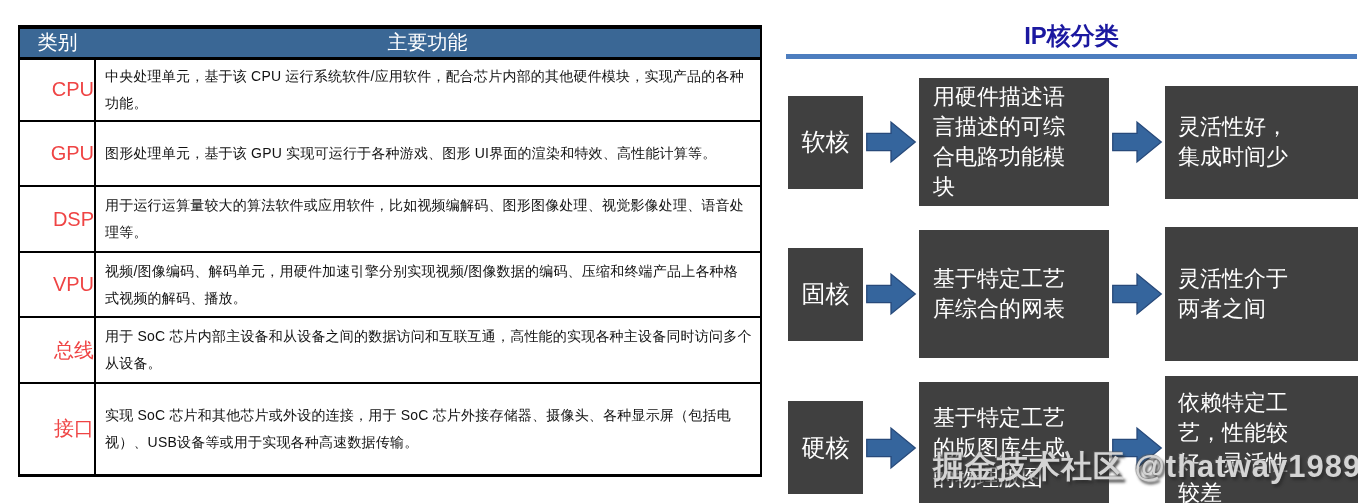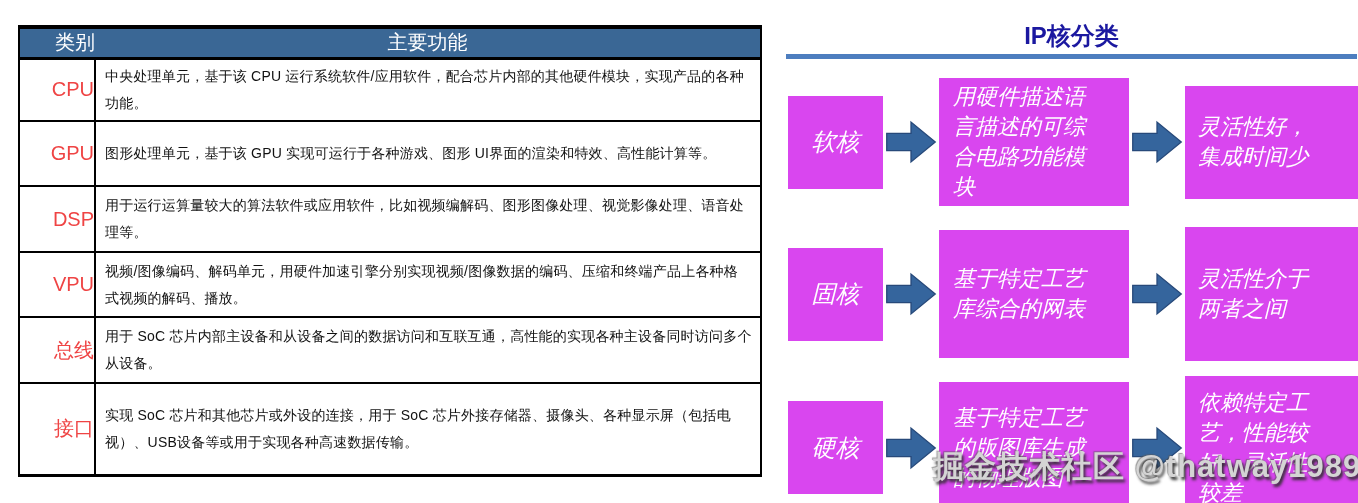--- a/index.html
+++ b/index.html
@@ -27,21 +27,21 @@
   .spec-table thead th {
     background: #3A6795;
     color: #ffffff;
     font-size: 20px;
     font-weight: 400;
     height: 31px;
     border-top: 4px solid #000000;
     border-bottom: 3px solid #000000;
   }
   .spec-table thead th.th-cat {
-    text-align: right;
+    text-align: center;
     padding-left: 0;
     border-right: none;
   }
   .spec-table thead th.th-fn { text-align: center; border-left: none; }
   .spec-table td.cat {
     text-align: right;
     vertical-align: middle;
     font-size: 20px;
     color: #ef4444;
   }
@@ -84,28 +84,27 @@
   }
   .flow-row {
     display: flex;
     align-items: center;
   }
   .row1 { margin-top: 16px; height: 134px; }
   .row2 { margin-top: 15px; height: 140px; }
   .row3 { margin-top: 10px; height: 147px; }
 
   .type-box, .desc-box, .result-box {
-    background: #d946ef;
+    background: #404040;
     color: #ffffff;
     display: flex;
     align-items: center;
-    font-style: italic;
   }
   .type-box {
-    width: 95px;
+    width: 75px;
     height: 93px;
     justify-content: center;
     font-size: 24px;
     flex: none;
     margin-left: 2px;
   }
   .desc-box {
     width: 190px;
     font-size: 22px;
     line-height: 30px;

